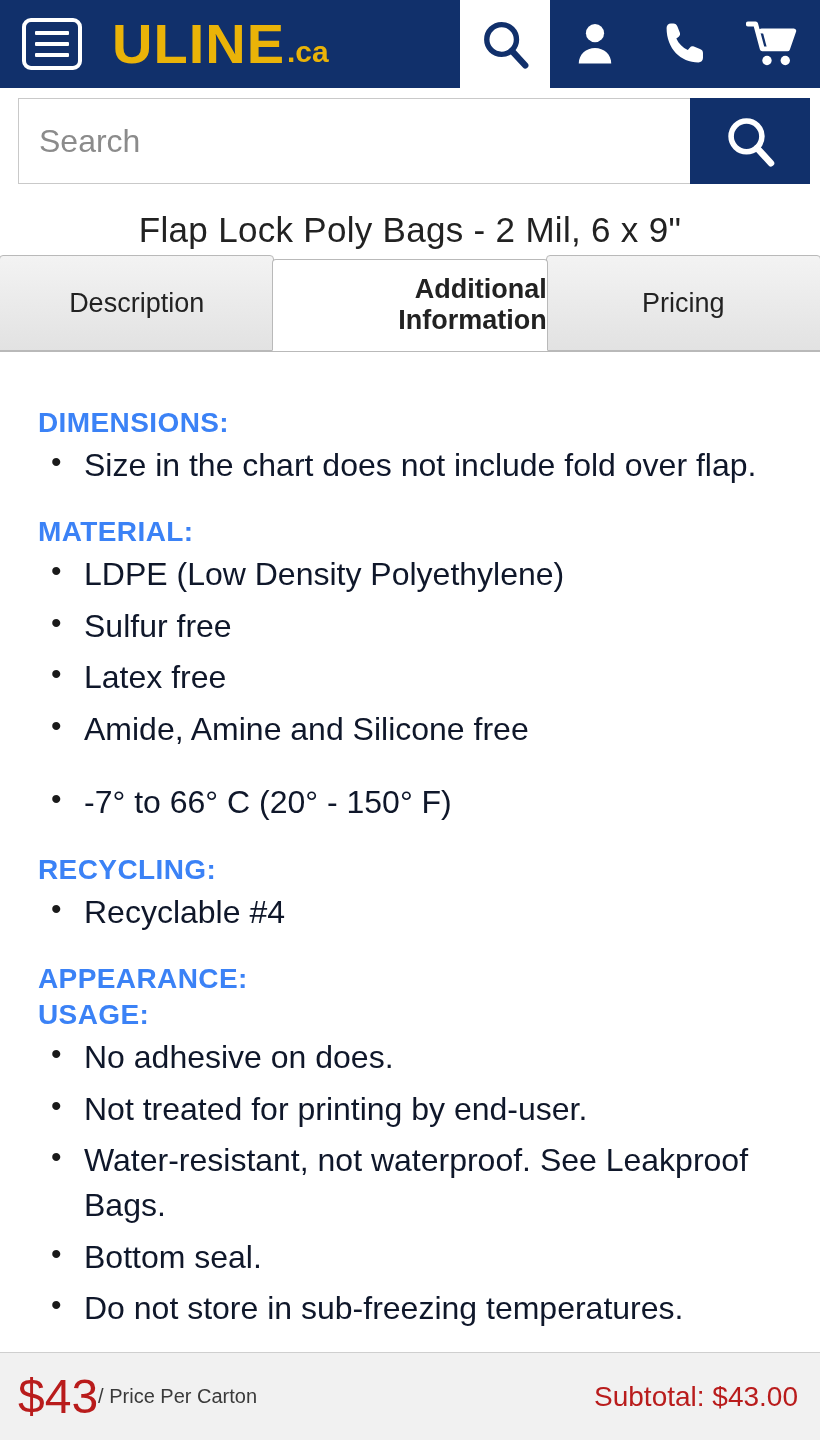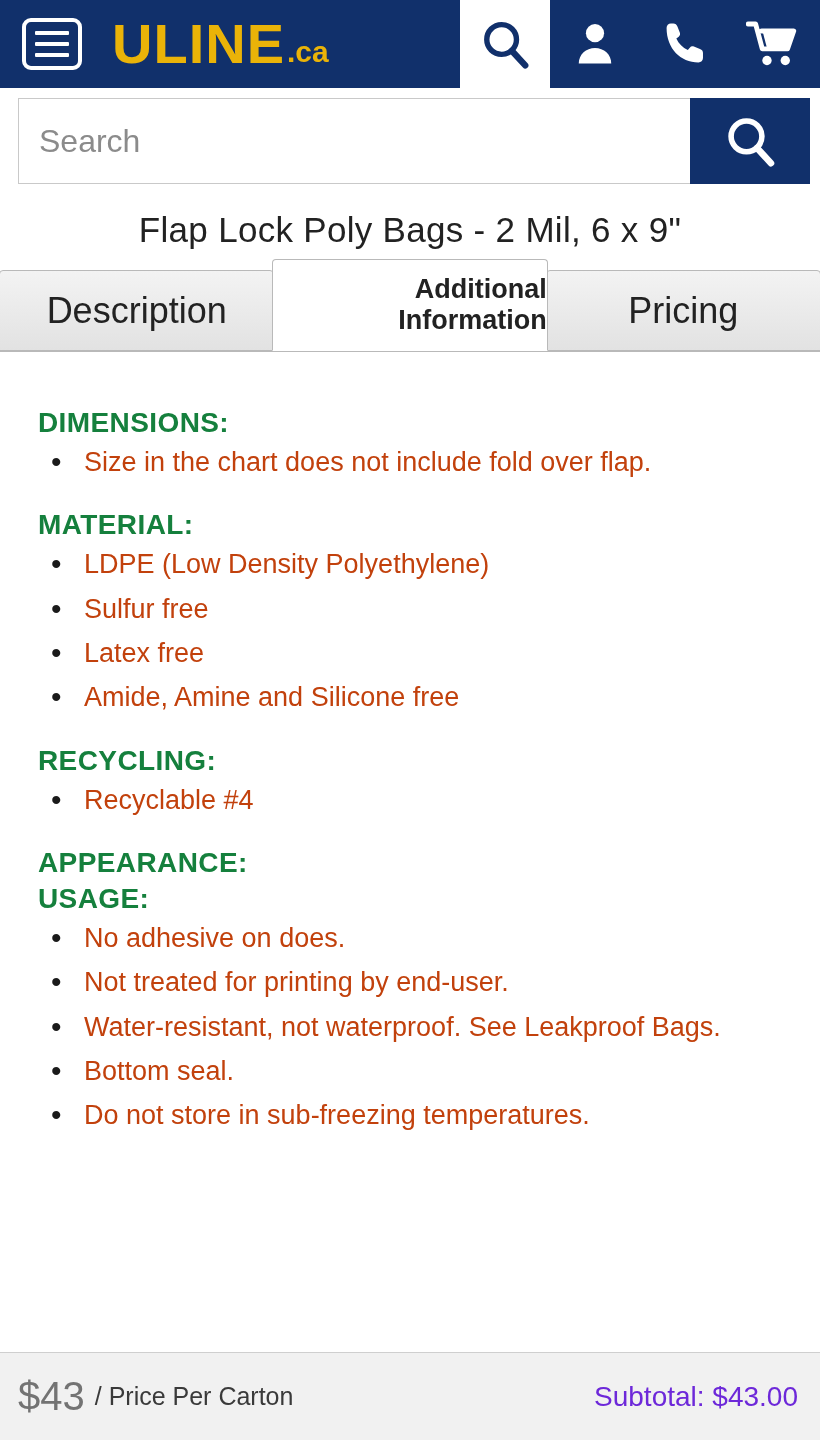--- a/index.html
+++ b/index.html
@@ -133,29 +133,29 @@
 
   
   .tabs {
     display: flex;
     align-items: flex-end;
     height: 92px;
     border-bottom: 1px solid #b9b9b9;
   }
   .tab {
     flex: 1;
-    height: 81px;
+    height: 96px;
     background: linear-gradient(#f3f3f3, #e2e2e2);
     border: 1px solid #b9b9b9;
     border-bottom: 1px solid #b9b9b9;
     display: flex;
     align-items: center;
     justify-content: center;
     text-align: center;
-    font-size: 36px;
+    font-size: 27px;
     color: #222222;
     cursor: pointer;
     border-radius: 4px 4px 0 0;
     margin: 0 -1px;
   }
   .tab.active {
     background: #ffffff;
     border-bottom: 1px solid #ffffff;
     height: 92px;
     font-weight: bold;
@@ -171,34 +171,34 @@
     top: 385px;
     left: 0;
     right: 0;
     bottom: 90px;
     overflow: hidden;
     padding: 22px 30px 0 38px;
   }
   .sec-head {
     font-size: 28px;
     font-weight: bold;
-    color: #15803d;
+    color: #3b82f6;
     letter-spacing: 0.4px;
     margin-bottom: 4px;
   }
   ul.sec-list {
     list-style: none;
     margin: 0 0 28px 0;
     padding: 0;
   }
   ul.sec-list li {
     position: relative;
     padding-left: 46px;
-    font-size: 27px;
-    color: #c2410c;
+    font-size: 32px;
+    color: #0f172a;
     line-height: 1.42;
     margin-bottom: 6px;
   }
   ul.sec-list li::before {
     content: "\2022";
     position: absolute;
     left: 13px;
     top: -2px;
     font-size: 30px;
     color: #1a1a1a;
@@ -211,33 +211,32 @@
     right: 0;
     bottom: 0;
     height: 88px;
     background: #f1f1f1;
     border-top: 1px solid #cfcfcf;
     display: flex;
     align-items: center;
     padding: 0 22px 0 18px;
   }
   .price-big {
-    font-size: 40px;
-    color: #737373;
+    font-size: 48px;
+    color: #b91c1c;
     font-weight: normal;
   }
   .price-unit {
-    font-size: 25px;
+    font-size: 20px;
     color: #3a3a3a;
-    margin-left: 10px;
   }
   .subtotal {
     margin-left: auto;
     font-size: 28px;
-    color: #6d28d9;
+    color: #b91c1c;
   }
 </style>
 </head>
 <body>
 
 <div class="page">
 
   <div class="topbar">
     <div class="menu-btn">
       <div class="hamburger">
@@ -307,20 +306,23 @@
     </ul>
 
     <div class="sec-head">MATERIAL:</div>
     <ul class="sec-list">
       <li>LDPE (Low Density Polyethylene)</li>
       <li>Sulfur free</li>
       <li>Latex free</li>
       <li>Amide, Amine and Silicone free</li>
     </ul>
 
+    <ul class="sec-list">
+      <li>-7° to 66° C (20° - 150° F)</li>
+    </ul>
 
     <div class="sec-head">RECYCLING:</div>
     <ul class="sec-list">
       <li>Recyclable #4</li>
     </ul>
 
     <div class="sec-head">APPEARANCE:</div>
 
     <div class="sec-head">USAGE:</div>
     <ul class="sec-list">

